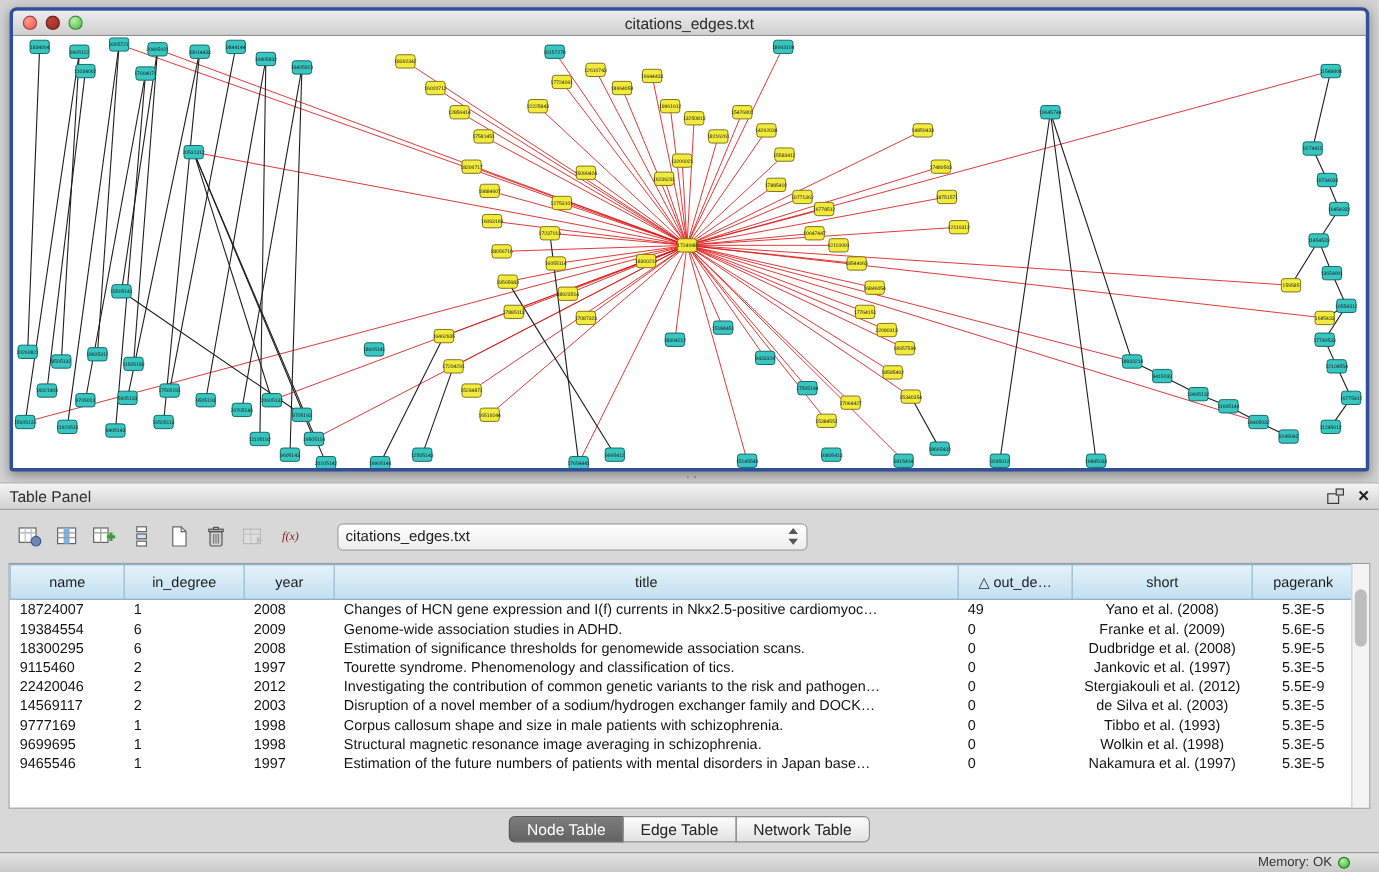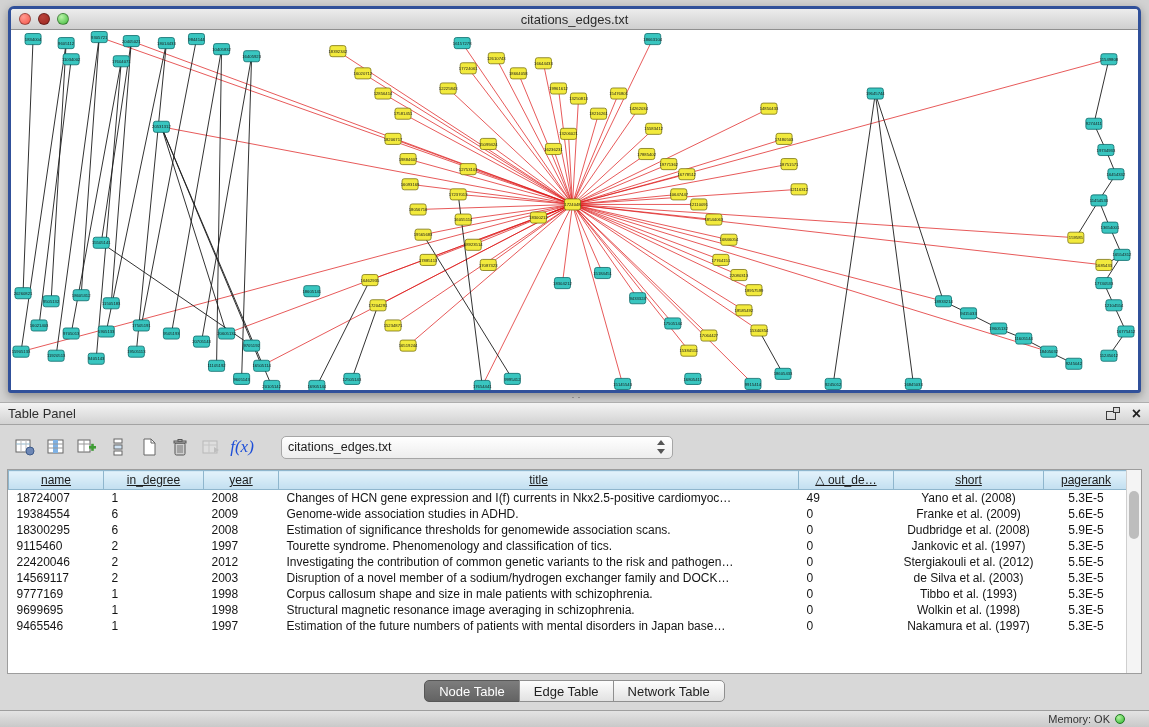--- a/index.html
+++ b/index.html
@@ -40,37 +40,37 @@
   .close-btn{ font-size:16px; font-weight:bold; color:#1f1f1f; line-height:14px; cursor:default; }
 
   .panel-body{ position:absolute; top:22px; left:0; right:0; bottom:0; padding:7px 7px 0 7px; }
 
   
   .toolbar{ display:flex; align-items:center; height:34px; padding:2px 4px 6px 4px; }
   .tool-btn{ width:28px; height:26px; border:none; background:transparent; display:flex;
     align-items:center; justify-content:center; margin-right:3px; border-radius:4px; }
   .tool-btn.disabled{ opacity:.4; }
   .tool-btn svg{ display:block; }
-  .fx-label{ font-family:"Liberation Serif", serif; font-style:italic; font-size:17px; color:#1d4ed8; }
+  .fx-label{ font-family:"Liberation Serif", serif; font-style:italic; font-size:10px; color:#7f1d1d; }
   .combo{ margin-left:22px; width:392px; height:23px; border:1px solid #a6a6a6; border-radius:5px;
     background:linear-gradient(#ffffff,#ededed); display:flex; align-items:center; padding:0 6px; position:relative; }
   .combo-value{ font-size:12.5px; color:#1c1c1c; flex:1; }
   .combo-arrows{ width:11px; height:14px; position:relative; }
   .combo-arrows::before{ content:""; position:absolute; left:2px; top:0;
     border-left:4px solid transparent; border-right:4px solid transparent; border-bottom:5px solid #555; }
   .combo-arrows::after{ content:""; position:absolute; left:2px; bottom:0;
     border-left:4px solid transparent; border-right:4px solid transparent; border-top:5px solid #555; }
 
   
   .table-wrap{ position:absolute; left:7px; right:7px; top:44px; bottom:36px;
     background:#ffffff; border:1px solid #9d9d9d; overflow:hidden; }
   .data-table{ border-collapse:collapse; table-layout:fixed; width:1120px; font-size:12px; }
-  .data-table th{ height:19px; background:linear-gradient(#e3f2fb,#c2dff0);
+  .data-table th{ height:29px; background:linear-gradient(#e3f2fb,#c2dff0);
     border:1px solid #8fb6cd; font-weight:normal; color:#1c1c1c; text-align:center;
-    overflow:hidden; white-space:nowrap; text-overflow:ellipsis; padding:0 4px;text-decoration:underline; }
+    overflow:hidden; white-space:nowrap; text-overflow:ellipsis; padding:0 4px; }
   .data-table td{ height:16px; color:#141414; white-space:nowrap; overflow:hidden;
     text-overflow:ellipsis; padding:0 4px 0 8px; }
   .data-table td.center{ text-align:center; padding:0 4px; }
   .vscroll{ position:absolute; right:0; top:0; bottom:0; width:15px; background:#f4f4f4; border-left:1px solid #cfcfcf; }
   .vscroll .thumb{ position:absolute; left:2px; top:21px; width:10px; height:48px; background:#bdbdbd; border-radius:6px; }
 
   
   .tabs-row{ position:absolute; left:0; right:0; bottom:8px; height:22px; display:flex; justify-content:center; }
   .seg{ height:22px; padding:0 14px; font-size:13px; display:flex; align-items:center;
     border:1px solid #8f8f8f; background:linear-gradient(#fdfdfd,#e2e2e2); color:#222; margin-left:-1px; }
@@ -866,21 +866,21 @@
               <td class="center">Jankovic et al. (1997)</td>
               <td class="center">5.3E-5</td>
             </tr>
             <tr>
               <td>22420046</td>
               <td>2</td>
               <td>2012</td>
               <td>Investigating the contribution of common genetic variants to the risk and pathogen…</td>
               <td>0</td>
               <td class="center">Stergiakouli et al. (2012)</td>
-              <td class="center">5.5E-5</td>
+              <td class="center">5.5E-9</td>
             </tr>
             <tr>
               <td>14569117</td>
               <td>2</td>
               <td>2003</td>
               <td>Disruption of a novel member of a sodium/hydrogen exchanger family and DOCK…</td>
               <td>0</td>
               <td class="center">de Silva et al. (2003)</td>
               <td class="center">5.3E-5</td>
             </tr>

